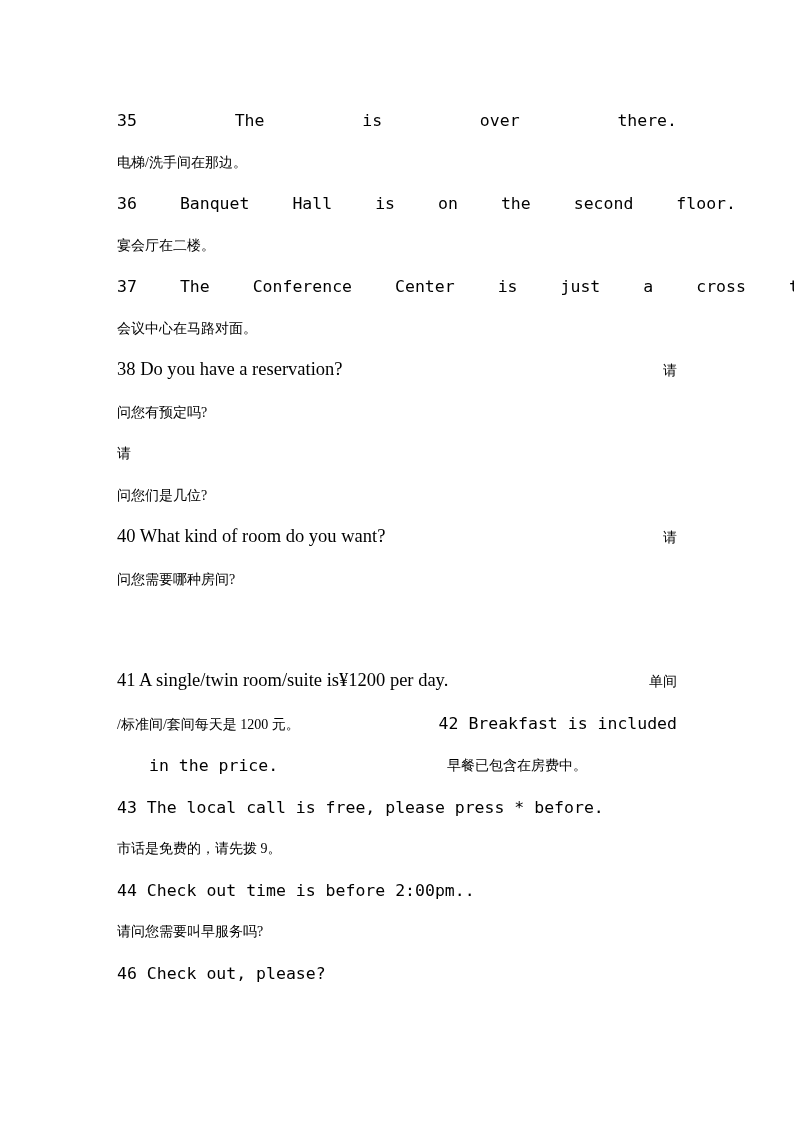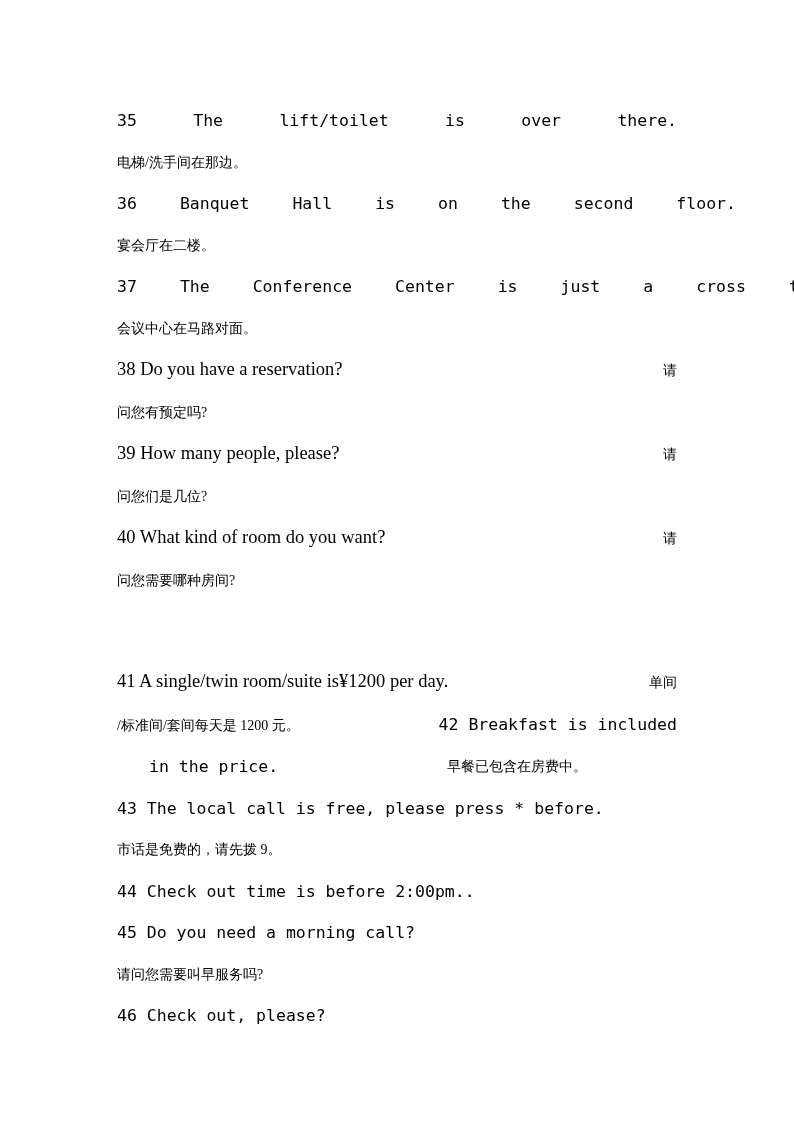--- a/index.html
+++ b/index.html
@@ -80,21 +80,20 @@
   .gap { height: 60px; }
 </style>
 </head>
 <body>
 
 <div id="page">
 
   <div class="ln mono just">
     <span>35</span>
     <span>The</span>
-    <span>lift/toilet</span>
     <span>is</span>
     <span>over</span>
     <span>there.</span>
   </div>
   <div class="ln cn">电梯/洗手间在那边。</div>
 
   <div class="ln mono just">
     <span>36</span>
     <span>Banquet</span>
     <span>Hall</span>
@@ -120,21 +119,20 @@
   </div>
   <div class="ln cn">会议中心在马路对面。</div>
 
   <div class="ln split">
     <span class="left serif">38 Do you have a reservation?</span>
     <span class="right cn">请</span>
   </div>
   <div class="ln cn">问您有预定吗?</div>
 
   <div class="ln split">
-    <span class="left serif">39 How many people, please?</span>
     <span class="right cn">请</span>
   </div>
   <div class="ln cn">问您们是几位?</div>
 
   <div class="ln split">
     <span class="left serif">40 What kind of room do you want?</span>
     <span class="right cn">请</span>
   </div>
   <div class="ln cn">问您需要哪种房间?</div>
 
@@ -153,18 +151,17 @@
   <div class="ln pair">
     <span class="a mono" style="width:255px;margin-left:32px;">in the price.</span>
     <span class="b cn">早餐已包含在房费中。</span>
   </div>
 
   <div class="ln mono">43 The local call is free, please press * before.</div>
   <div class="ln cn">市话是免费的，请先拨 9。</div>
 
   <div class="ln mono">44 Check out time is before 2:00pm..</div>
 
-  <div class="ln mono">45 Do you need a morning call?</div>
   <div class="ln cn">请问您需要叫早服务吗?</div>
 
   <div class="ln mono">46 Check out, please?</div>
 
 </div>
 
 </body></html>

